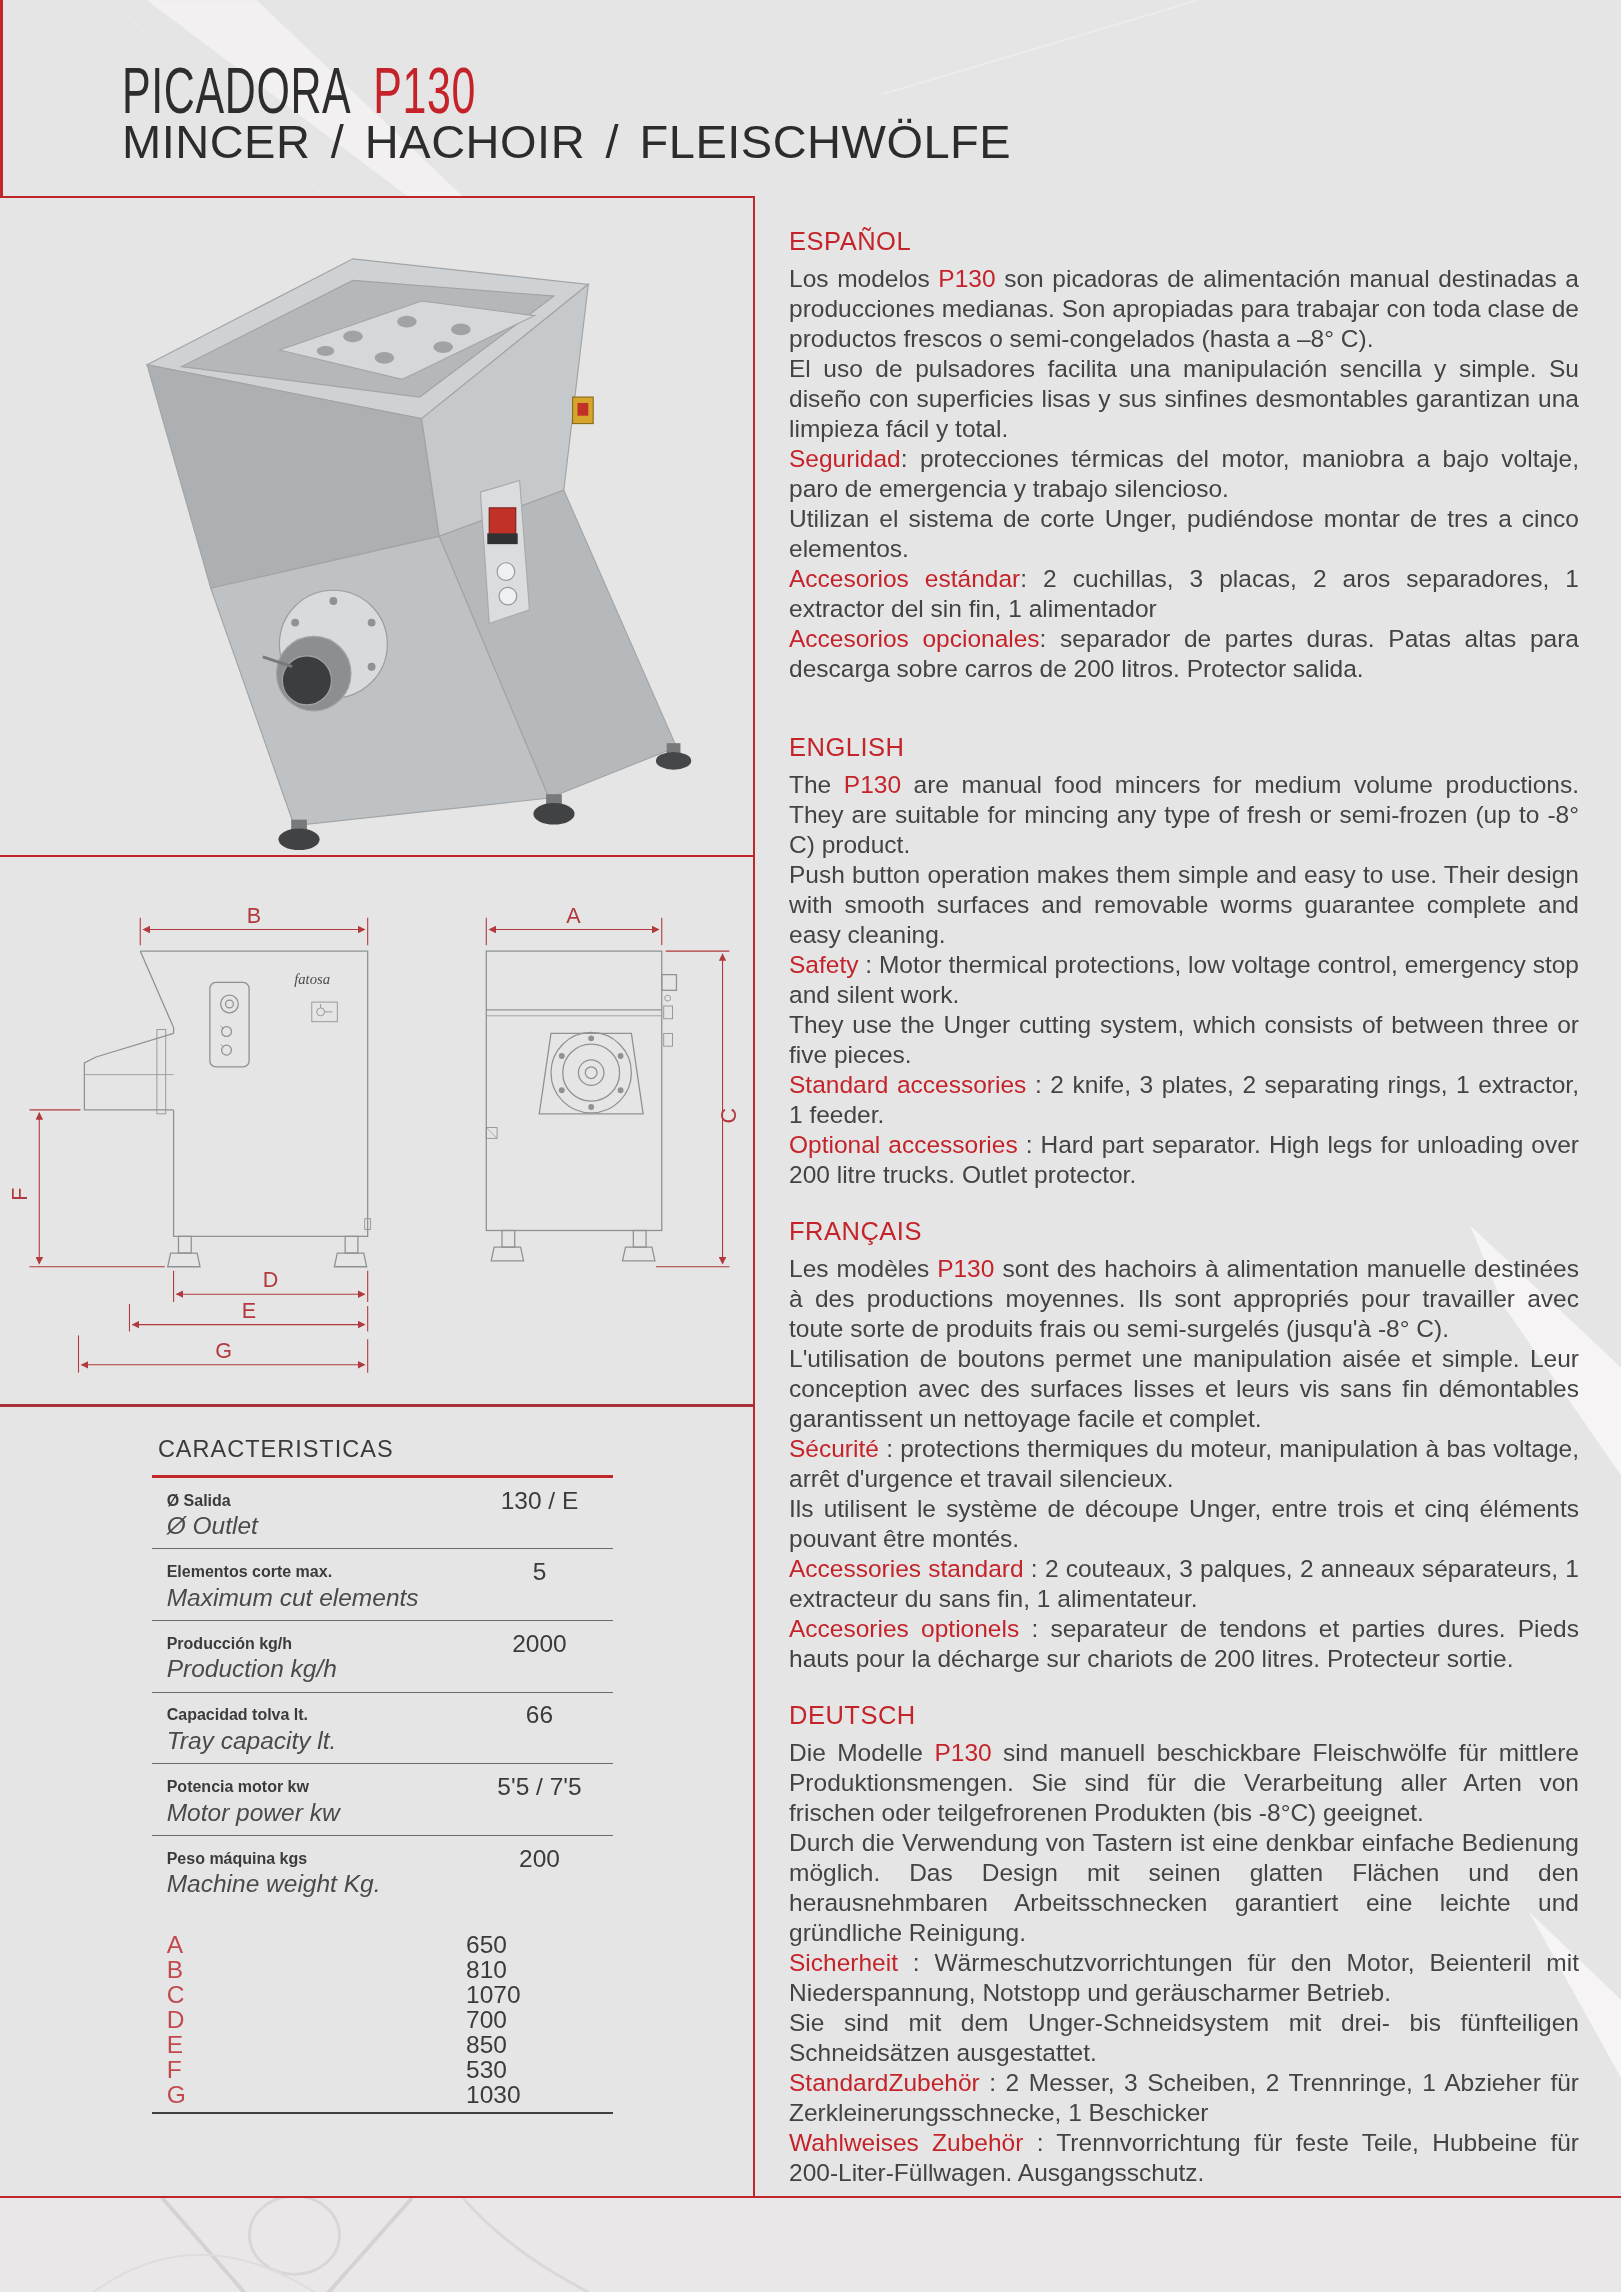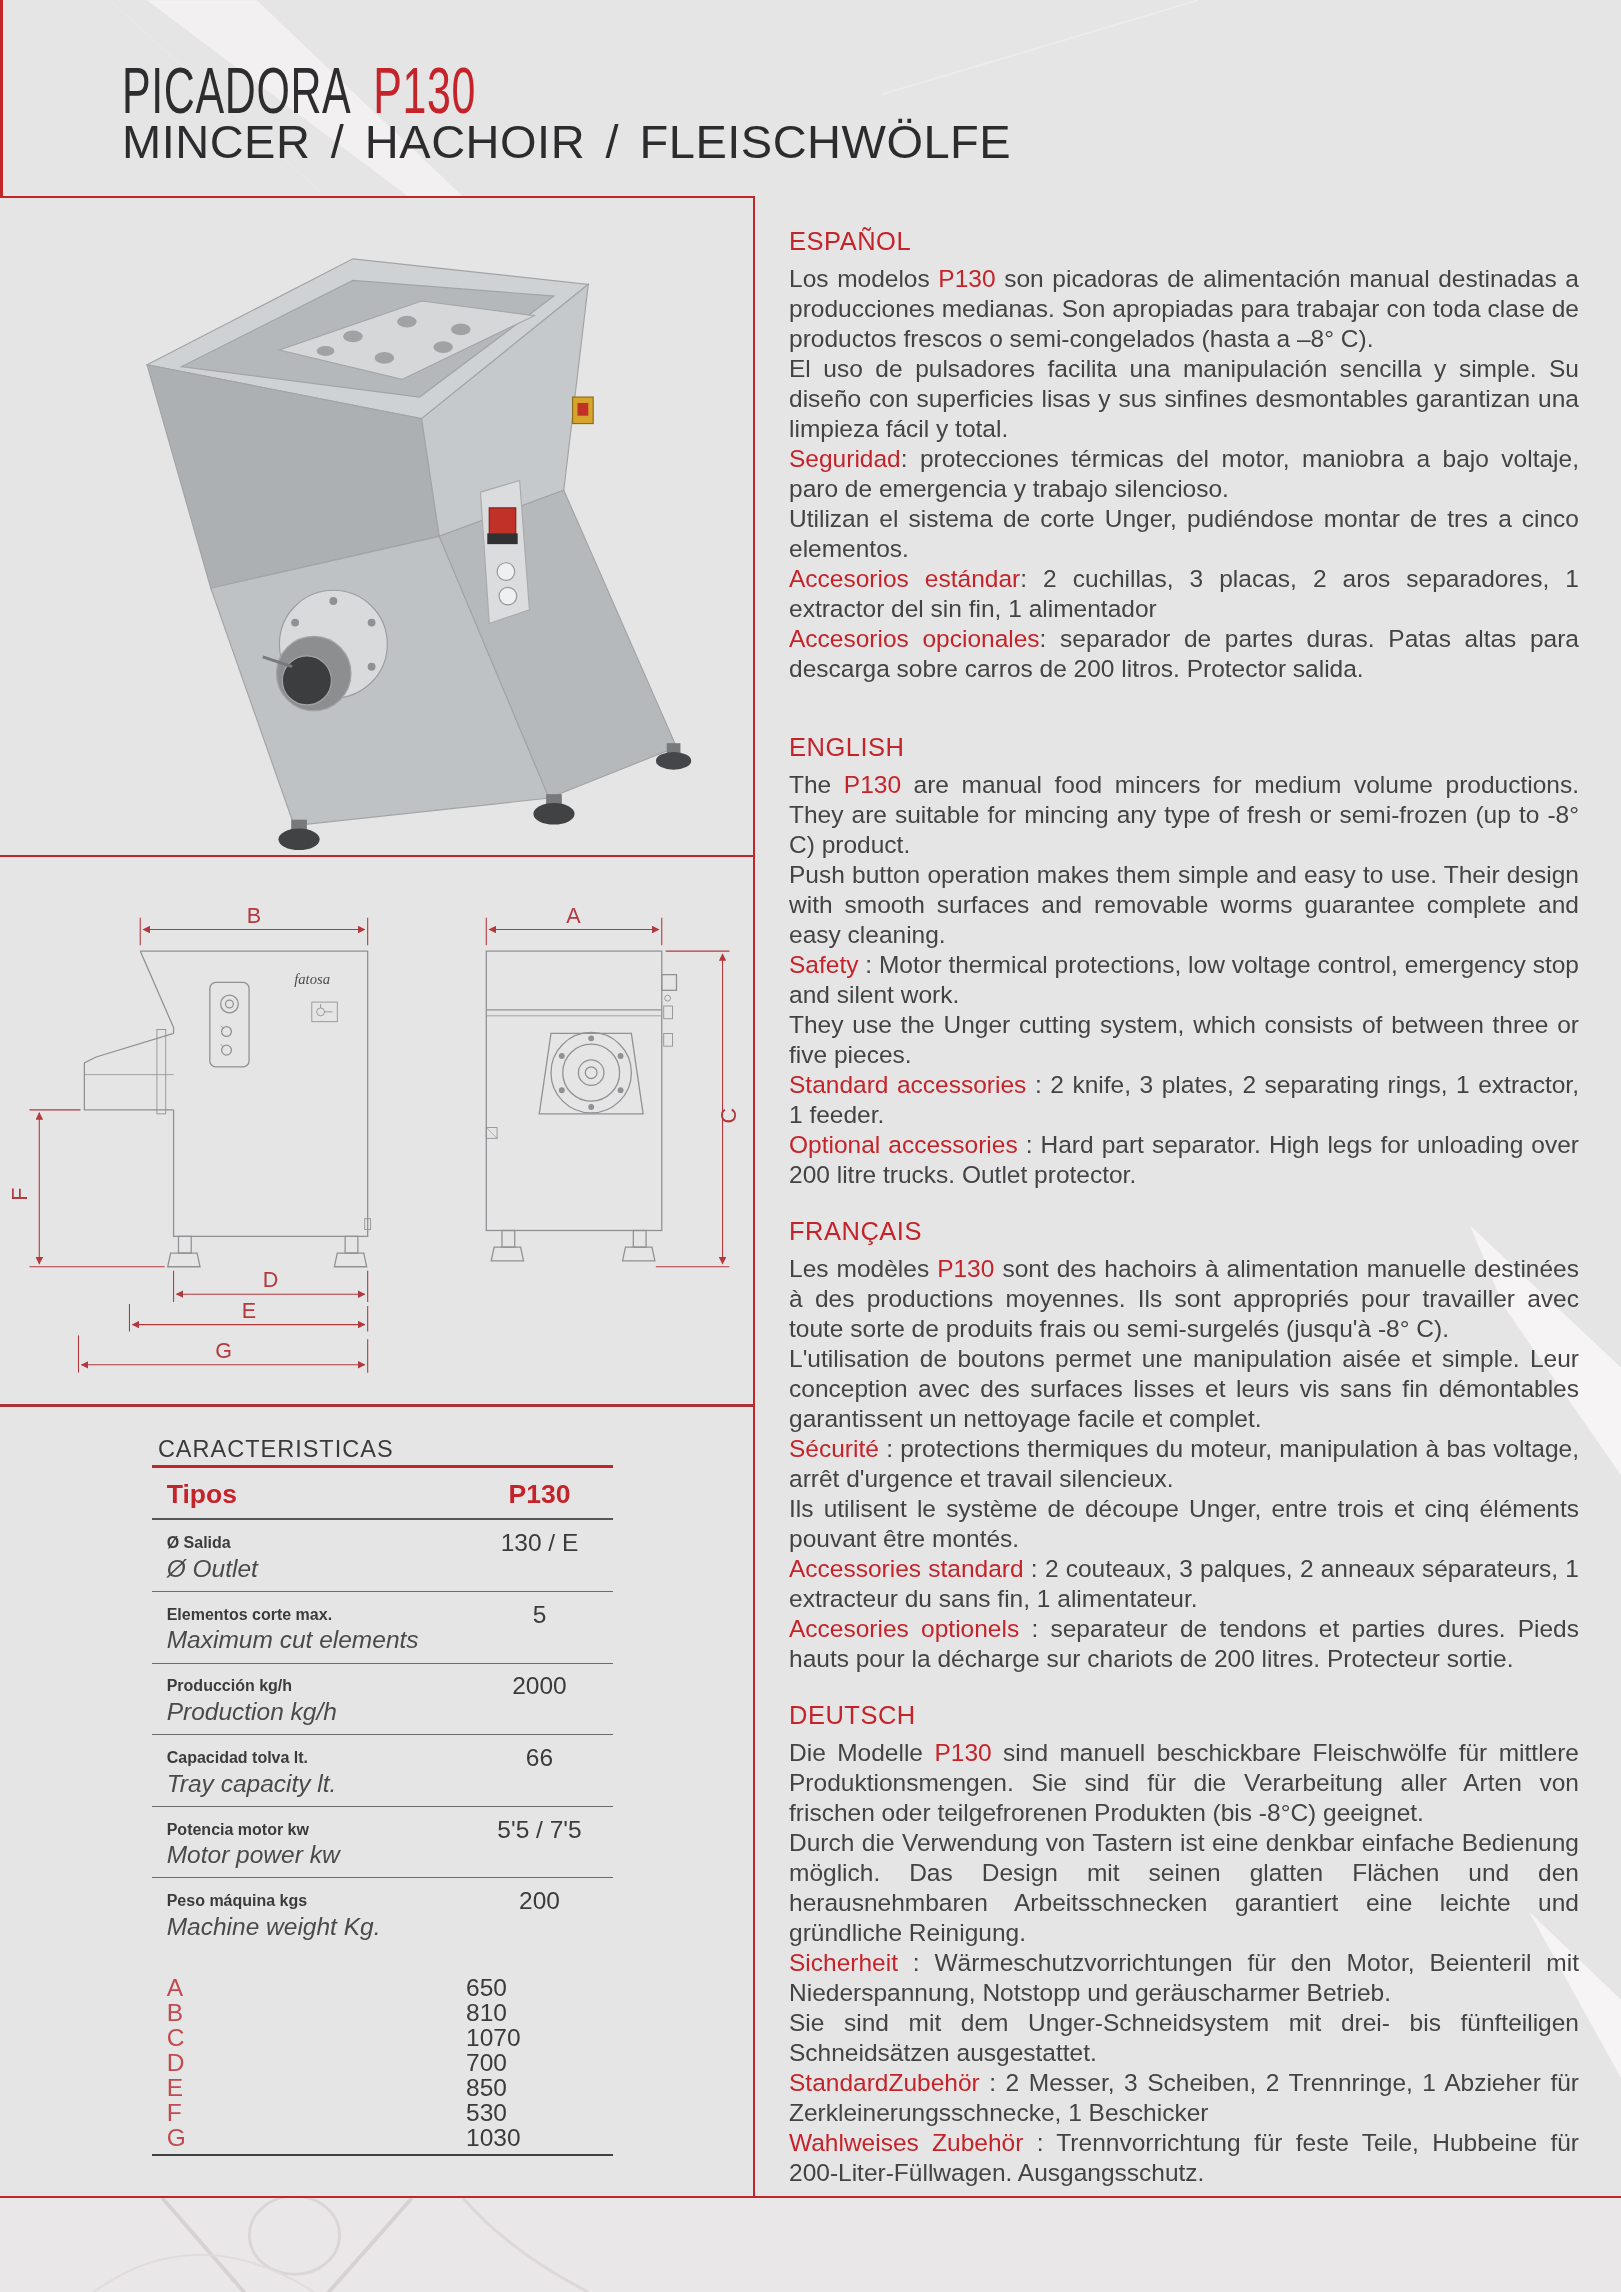--- a/index.html
+++ b/index.html
@@ -23,21 +23,21 @@
   .right-col{position:absolute;left:789px;top:196px;width:790px;padding-top:31px;}
   .section{margin:0 0 27.4px 0;}
   .section:first-child{margin-bottom:49px;}
   .section-title{margin:0 0 7.8px 0;font-size:25.5px;line-height:29px;font-weight:400;color:#c5232a;
                  letter-spacing:0.5px;}
   .para{margin:0;font-size:24.5px;line-height:30px;color:#434345;text-align:justify;}
   .para .red{color:#c5232a;}
   
   .char-table{position:absolute;left:152px;top:1435px;width:461px;}
   .char-heading{font-size:23.5px;line-height:29px;color:#3a3a3c;letter-spacing:1px;padding-left:5.9px;
-                margin-bottom:1px;}
+                margin-bottom:11px;}
   .char-redrule{height:2.9px;background:#c1262b;}
   .char-header{display:flex;align-items:center;padding:10.8px 0 8.8px 14.7px;border-bottom:2px solid #55565a;}
   .char-header .t{flex:1;font-size:26.5px;font-weight:bold;color:#c5232a;}
   .char-header .m{width:147px;text-align:center;font-size:26.5px;font-weight:bold;color:#c5232a;}
   .spec-row{display:flex;padding:9.8px 0 9.8px 14.7px;border-bottom:1.5px solid #6b6c6f;}
   .spec-row.last{border-bottom:none;gap:46px;}
   .spec-labels{flex:1;}
   .spec-es{font-size:16px;line-height:25.5px;color:#3b3b3d;font-weight:bold;}
   .spec-en{font-size:24.5px;line-height:25.5px;color:#4a4a4c;font-style:italic;}
   .spec-value{width:147px;text-align:center;font-size:24.5px;line-height:25.5px;color:#3b3b3d;}
@@ -230,24 +230,20 @@
       <text x="27" y="1218" transform="rotate(-90 27 1218)">F</text>
       <text x="276" y="1313">D</text>
       <text x="254" y="1344">E</text>
       <text x="228" y="1385">G</text>
     </g>
   </svg>
 
   <div class="char-table">
     <div class="char-heading">CARACTERISTICAS</div>
     <div class="char-redrule"></div>
-    <div class="char-header">
-      <div class="t">Tipos</div>
-      <div class="m">P130</div>
-    </div>
     <div>
         <div class="spec-row">
           <div class="spec-labels">
             <div class="spec-es">Ø Salida</div>
             <div class="spec-en">Ø Outlet</div>
           </div>
           <div class="spec-value">130 / E</div>
         </div>
         <div class="spec-row">
           <div class="spec-labels">

